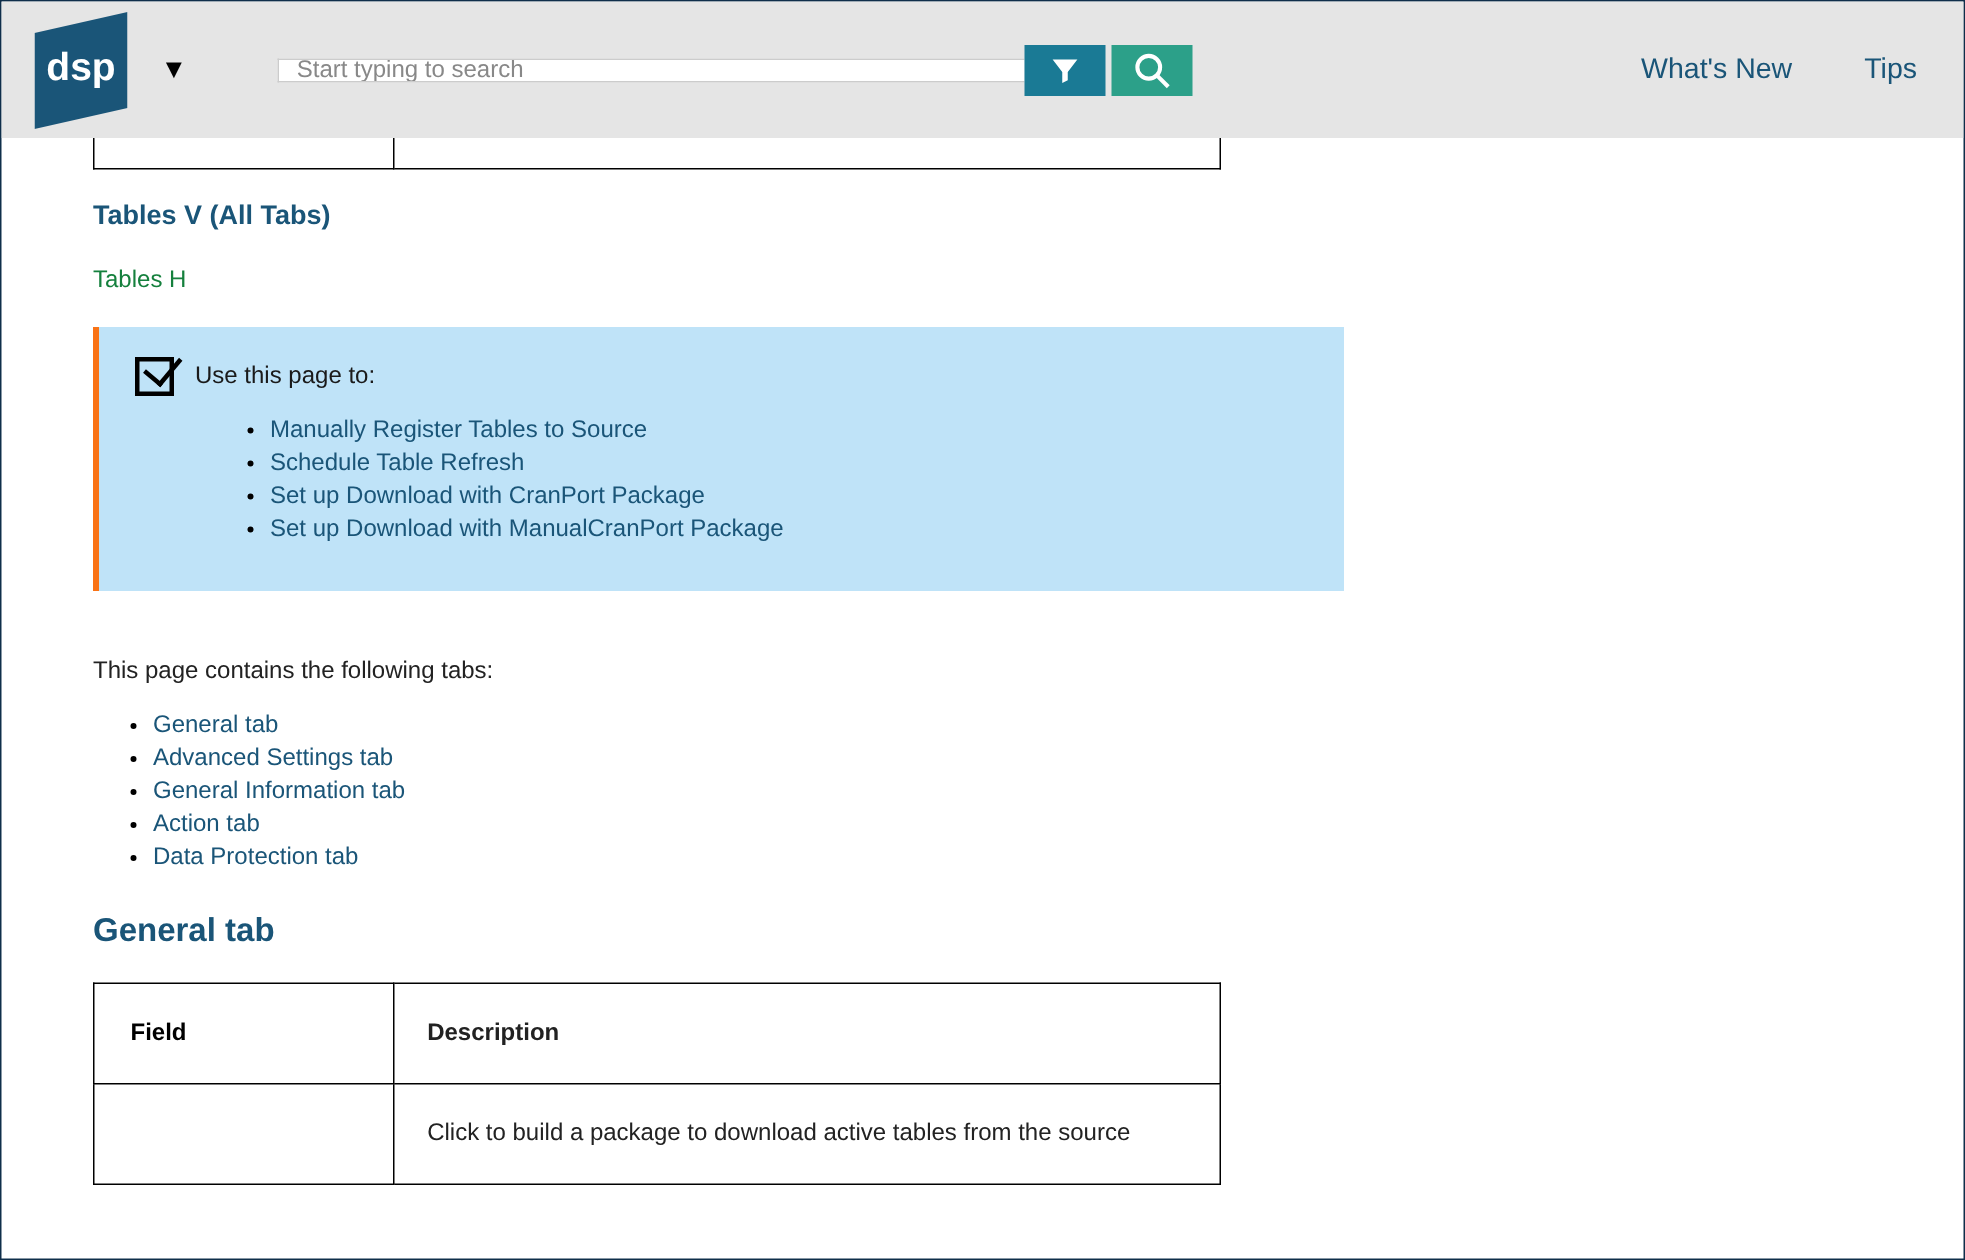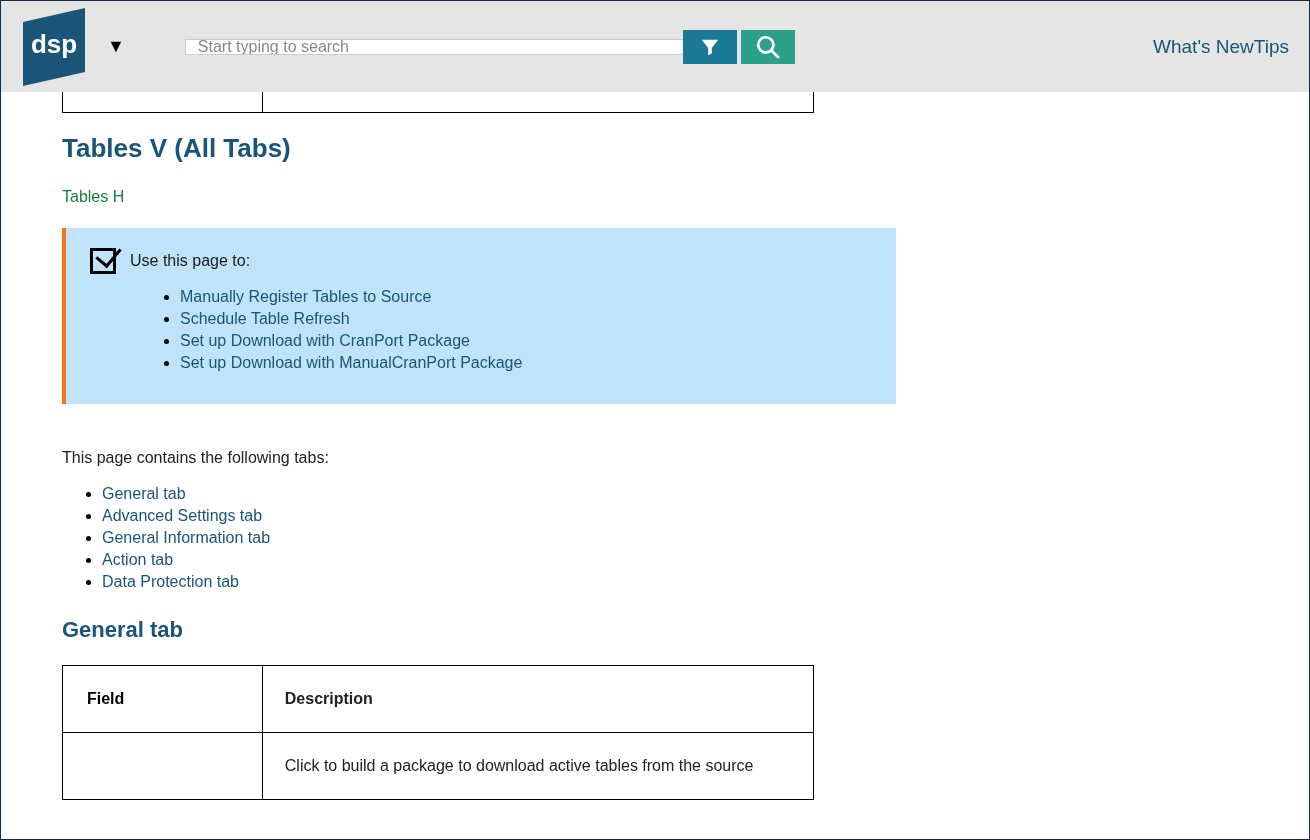--- a/index.html
+++ b/index.html
@@ -63,22 +63,23 @@
     display: flex;
     align-items: center;
     justify-content: center;
     border: none;
     cursor: pointer;
   }
   .btn-filter { background: #1a7a95; margin-right: 4px; }
   .btn-search { background: #2ca089; }
   .top-links {
     position: absolute;
-    right: 20px;
-    display: flex;
+    right: 31px;
+    display: flex;
+    gap: 48px;
     margin-left: 32px;
   }
   .top-link {
     color: #1a5578;
     font-size: 19px;
     text-decoration: none;
     cursor: pointer;
   }
   .content-outer {
     position: absolute;
@@ -102,21 +103,21 @@
     font-size: 16px;
     text-align: left;
   }
   .doc-table .col1 { width: 200px; font-weight: 700; background: #fff; padding-left: 24px;}
   .doc-table th.col1 { font-weight: 700; }
   .doc-table th.col2 { font-weight: 700; }
   .doc-table .col2 { width: 552px; color: #222; }
   .link-italic { color: #1a7a95; font-style: italic; text-decoration: none; cursor: pointer; }
   h2.section {
     color: #1a5578;
-    font-size: 26px;
+    font-size: 18px;
     font-weight: 700;
     margin-top: 20px;
   }
   .link-plain {
     color: #15803d;
     font-size: 16px;
     text-decoration: none;
     cursor: pointer;
     display: inline-block;
     margin-top: 24px;

